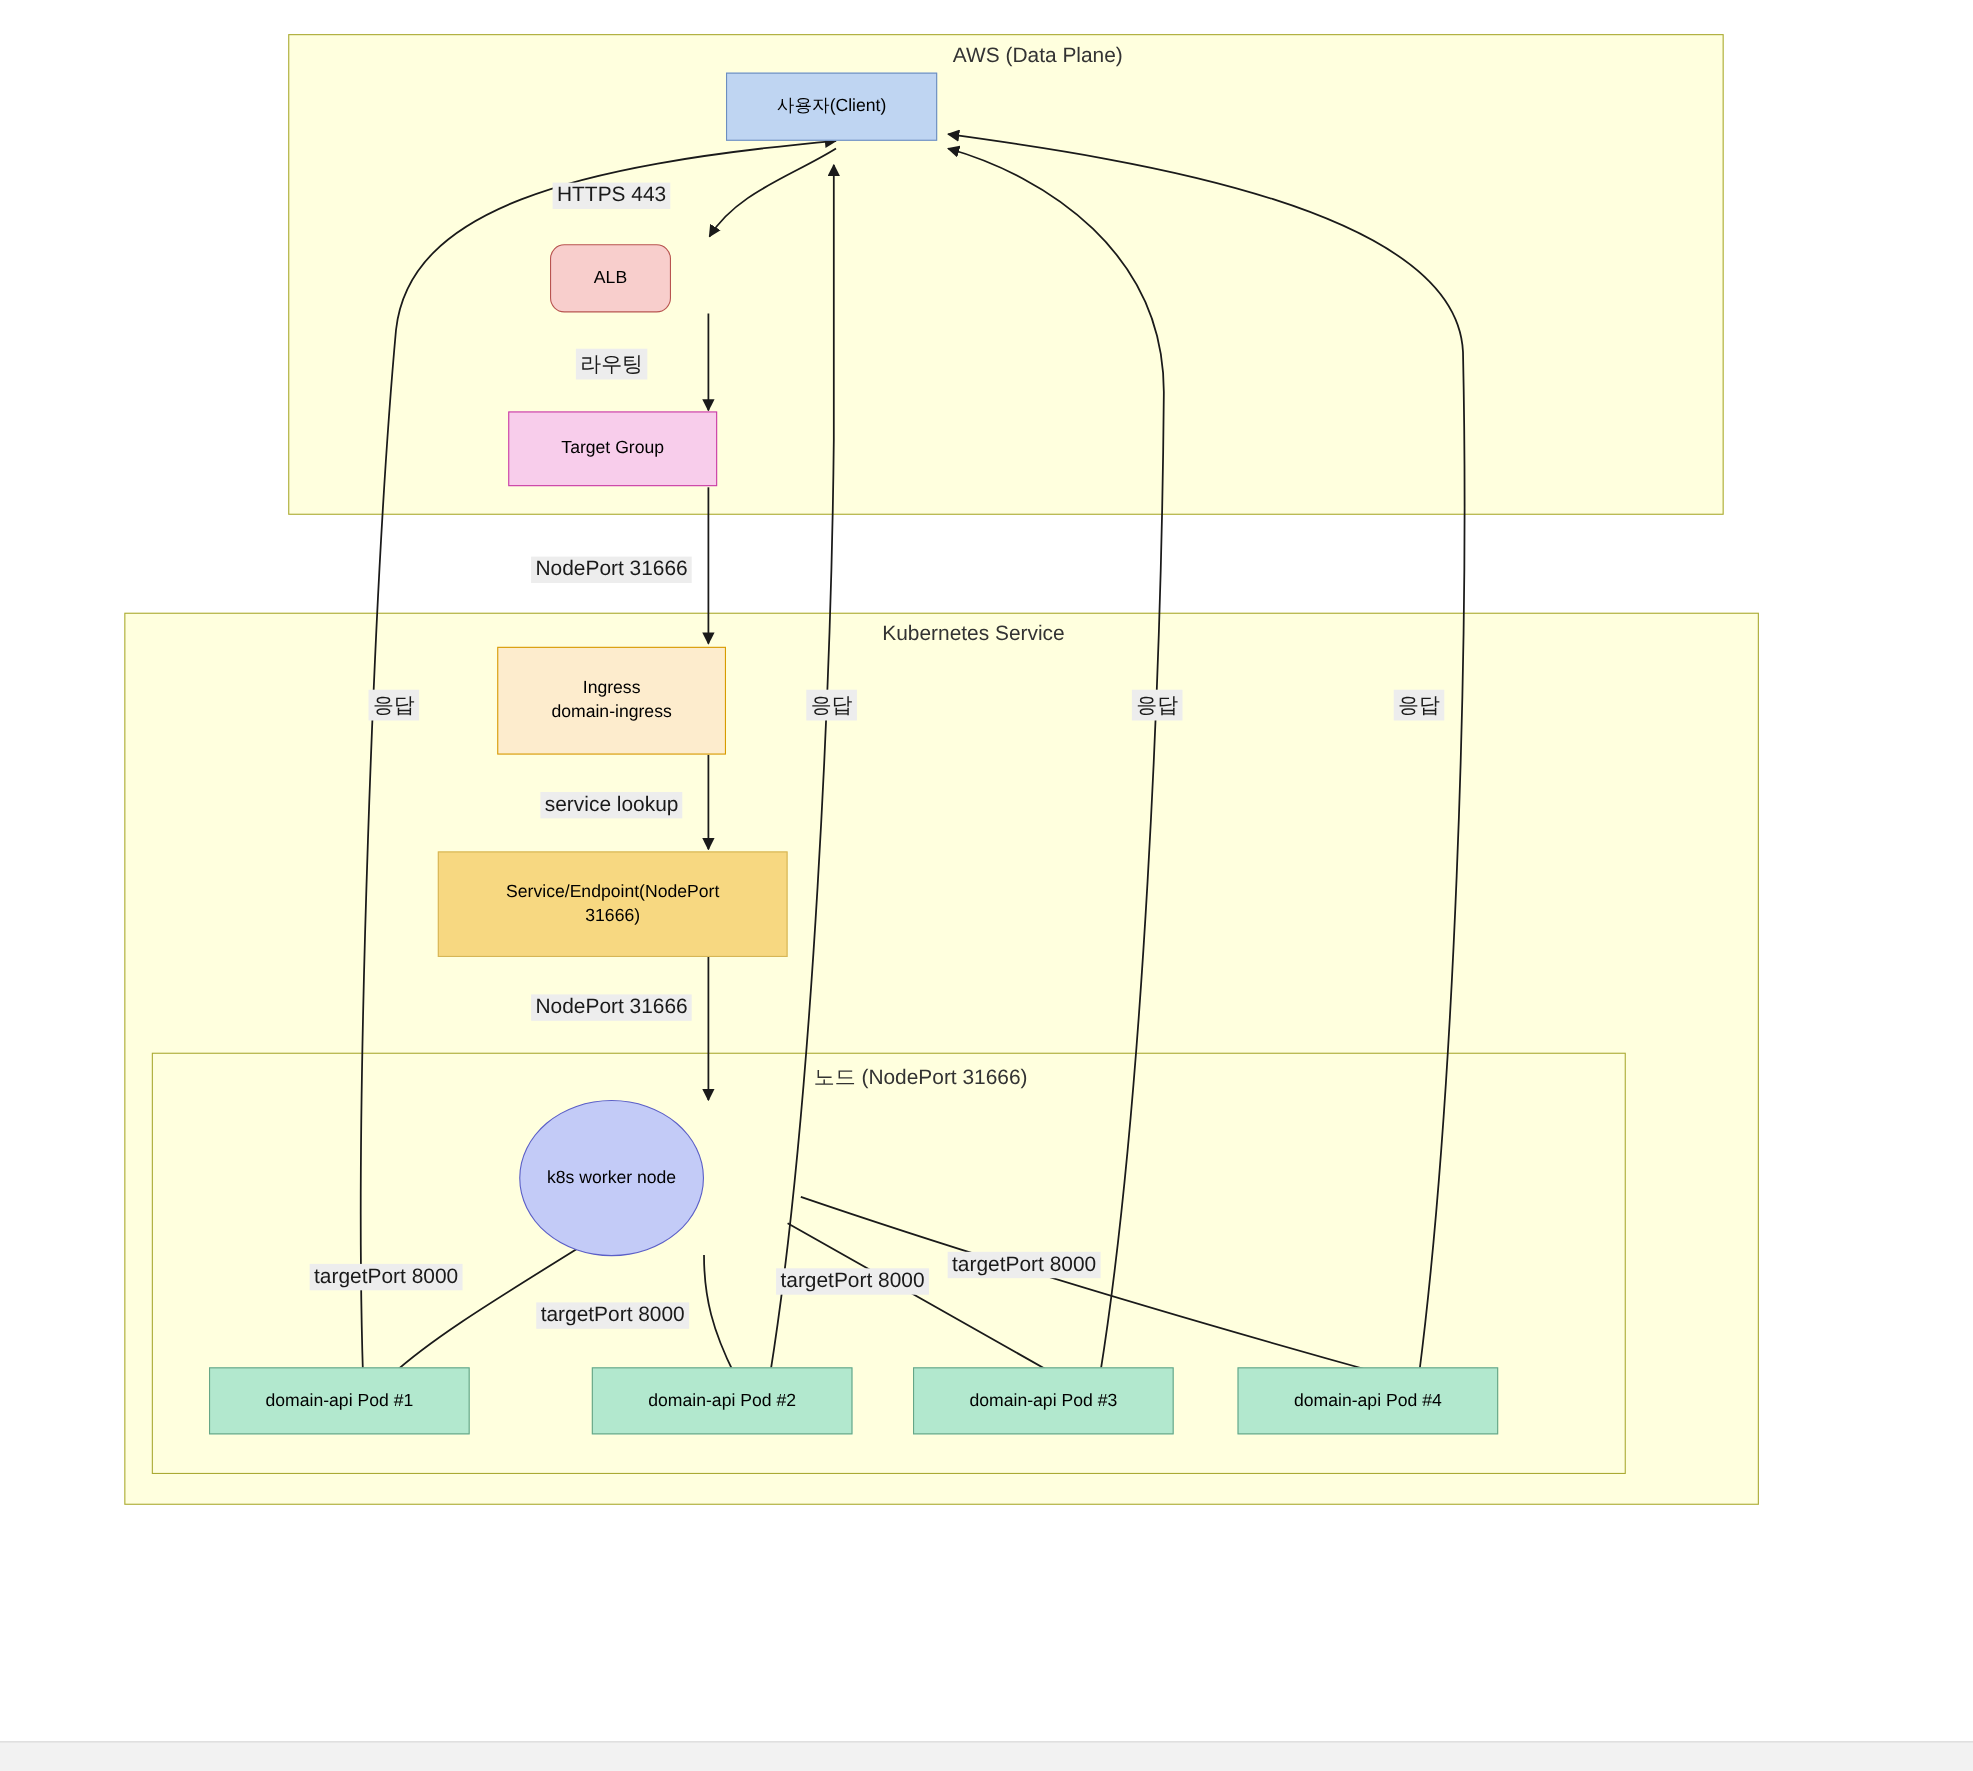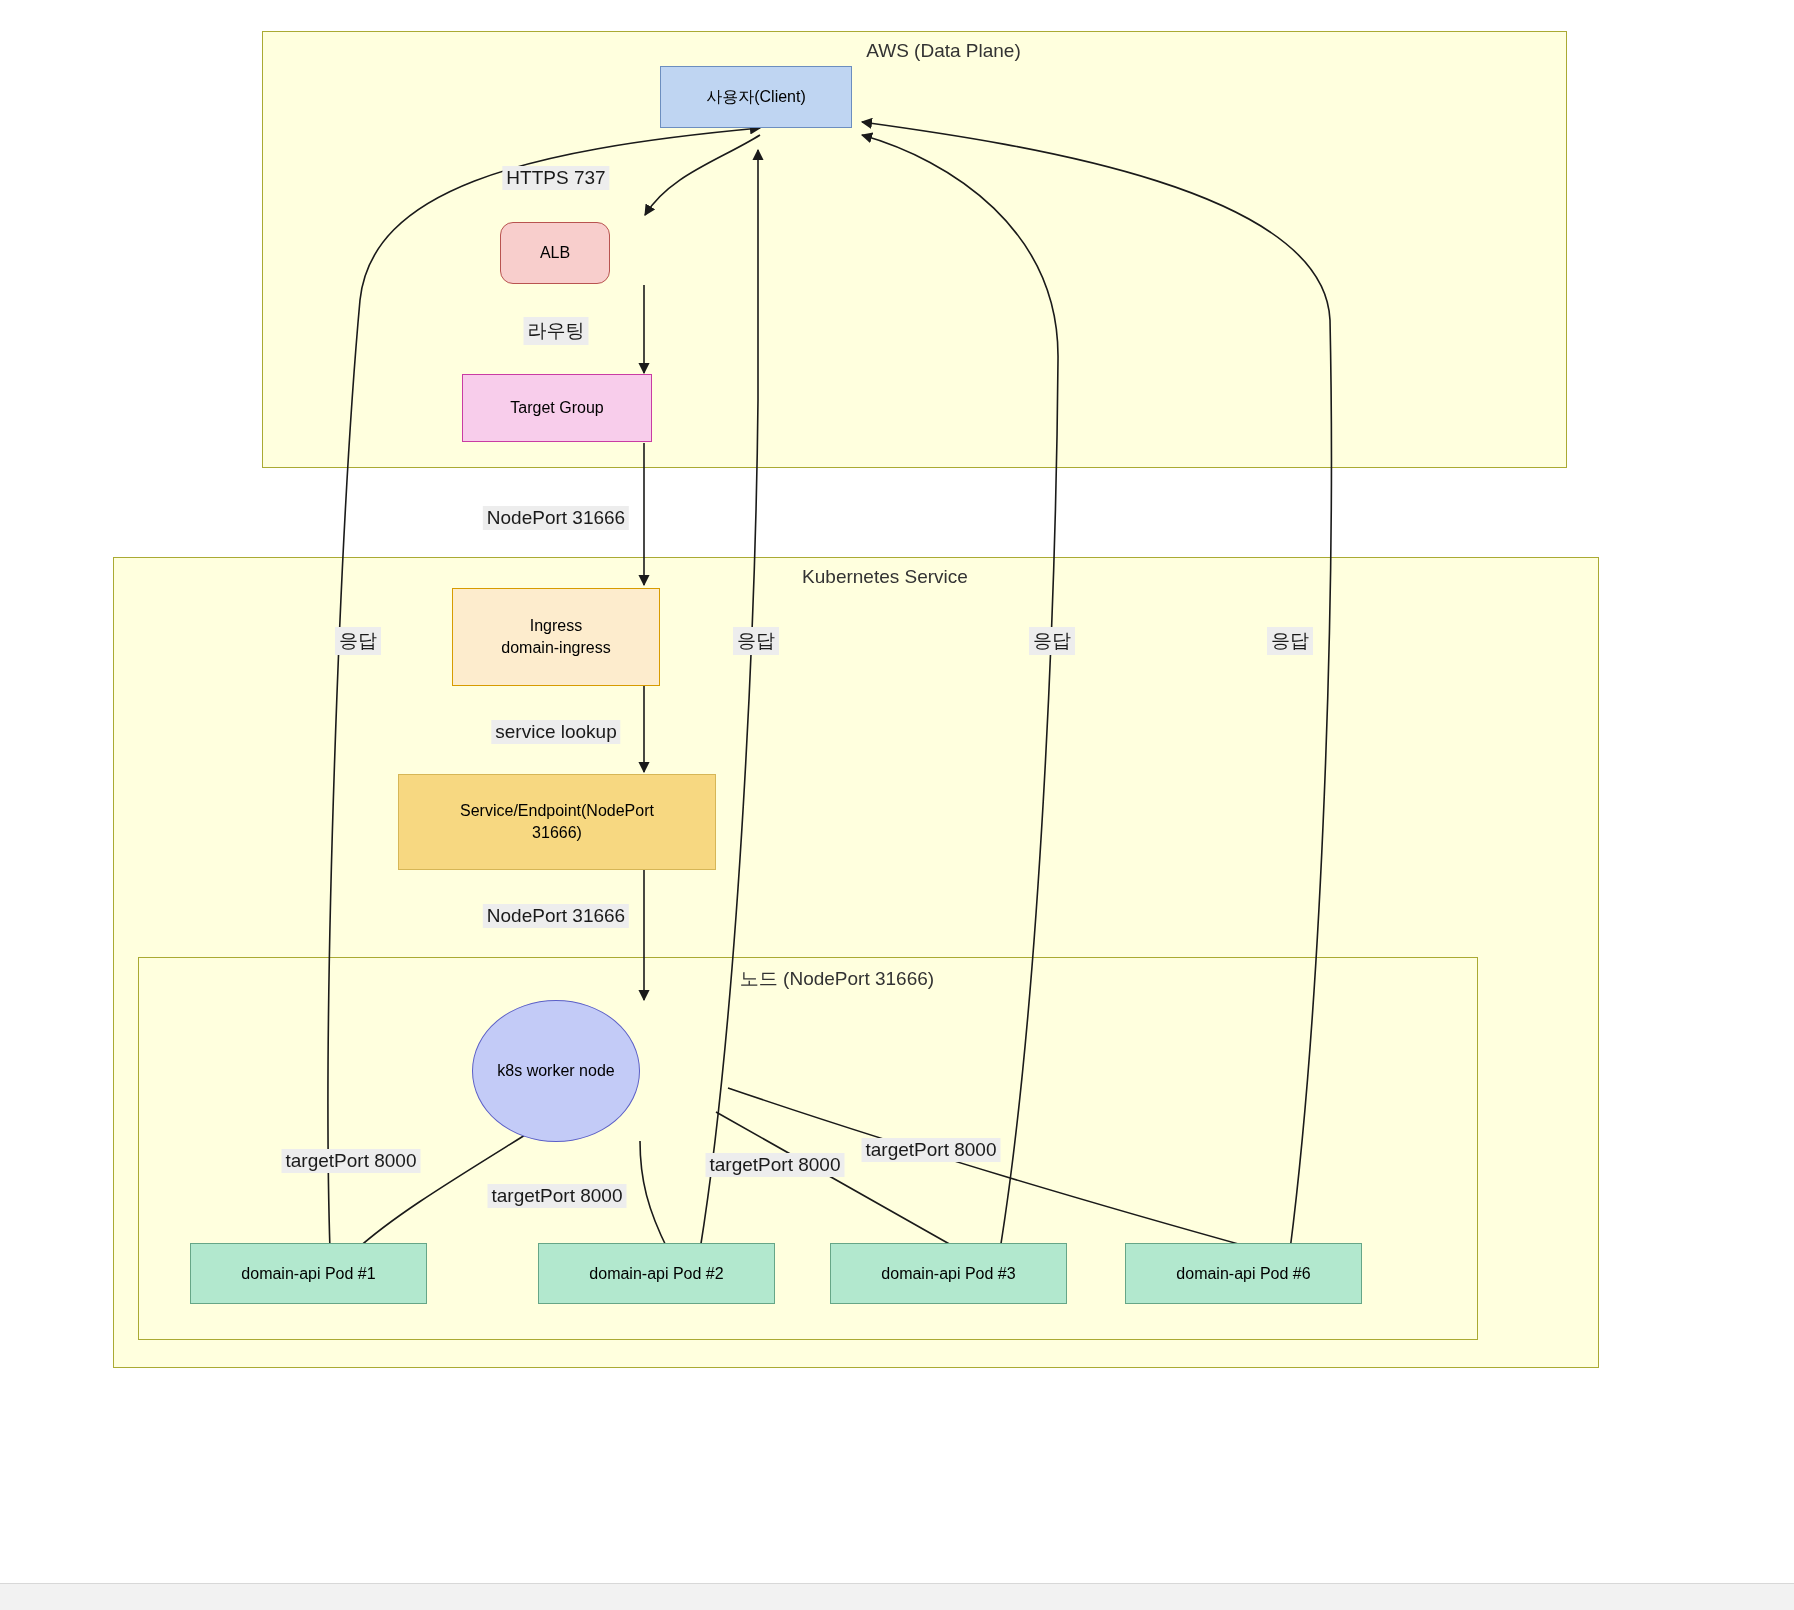--- a/index.html
+++ b/index.html
@@ -168,24 +168,24 @@
   <div class="node pod" style="left:190px; top:1243px; width:237px; height:61px;">
     <span>domain-api Pod #1</span>
   </div>
   <div class="node pod" style="left:538px; top:1243px; width:237px; height:61px;">
     <span>domain-api Pod #2</span>
   </div>
   <div class="node pod" style="left:830px; top:1243px; width:237px; height:61px;text-align:right;">
     <span>domain-api Pod #3</span>
   </div>
   <div class="node pod" style="left:1125px; top:1243px; width:237px; height:61px;">
-    <span>domain-api Pod #6</span>
-  </div>
-
-  <div class="edge-label" style="left:556px; top:178px;">HTTPS 737</div>
+    <span>domain-api Pod #4</span>
+  </div>
+
+  <div class="edge-label" style="left:556px; top:178px;">HTTPS 443</div>
 
   <div class="edge-label" style="left:556px; top:331px;">라우팅</div>
 
   <div class="edge-label" style="left:556px; top:518px;">NodePort 31666</div>
 
   <div class="edge-label" style="left:556px; top:732px;">service lookup</div>
 
   <div class="edge-label" style="left:556px; top:916px;">NodePort 31666</div>
 
   <div class="edge-label" style="left:351px; top:1161px;">targetPort 8000</div>

